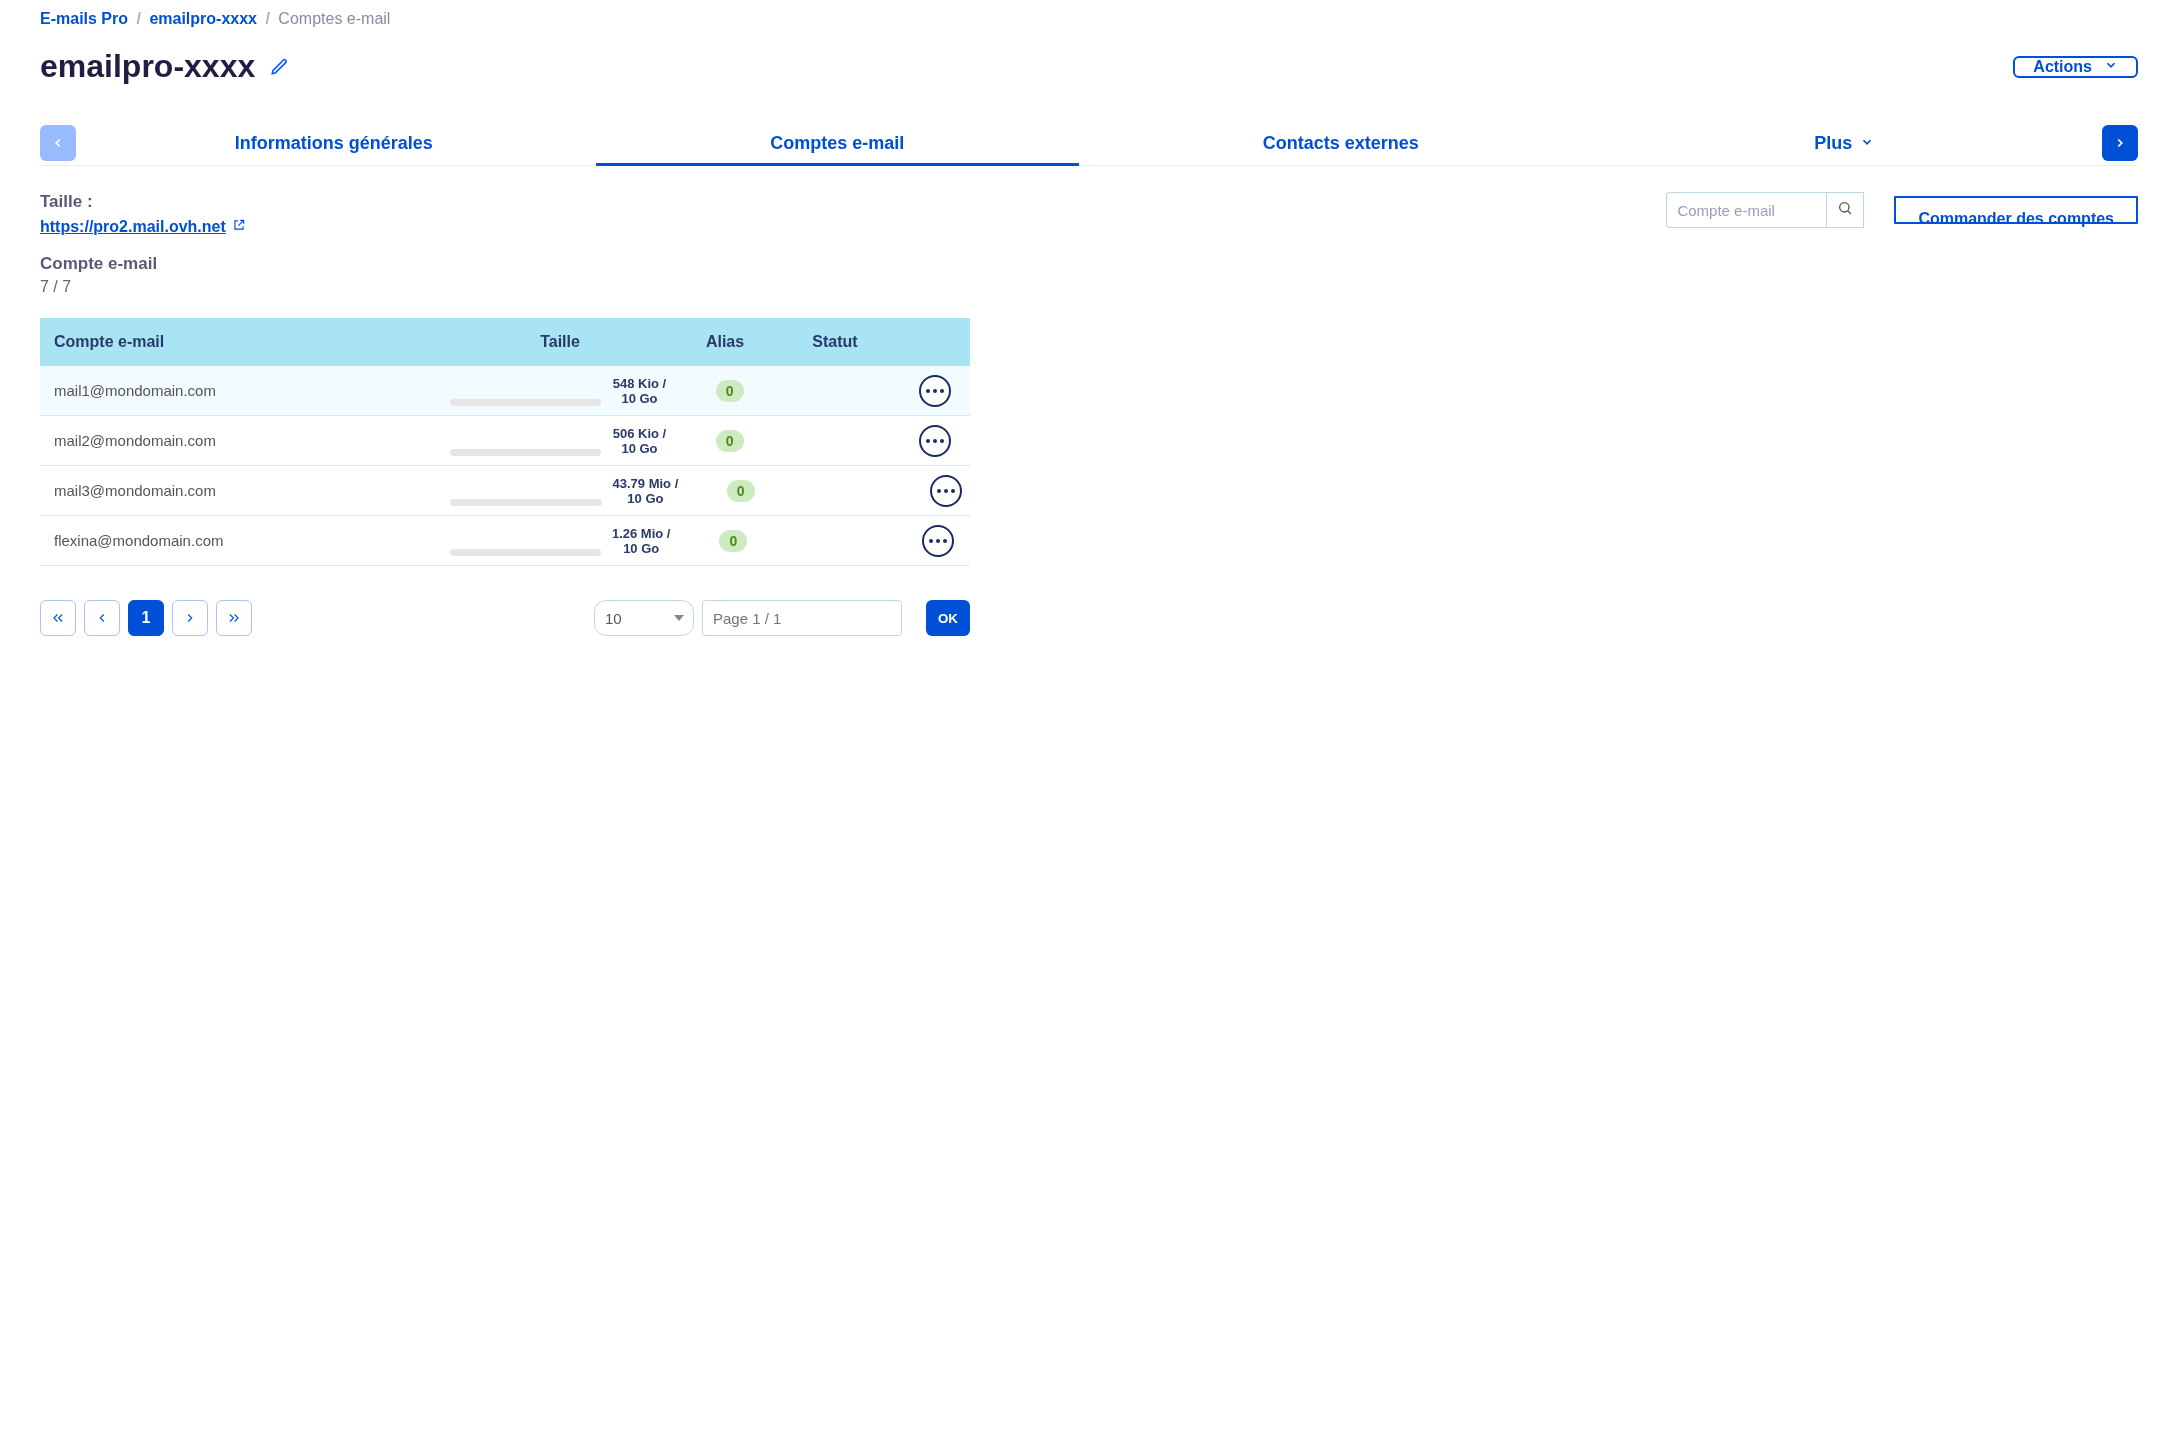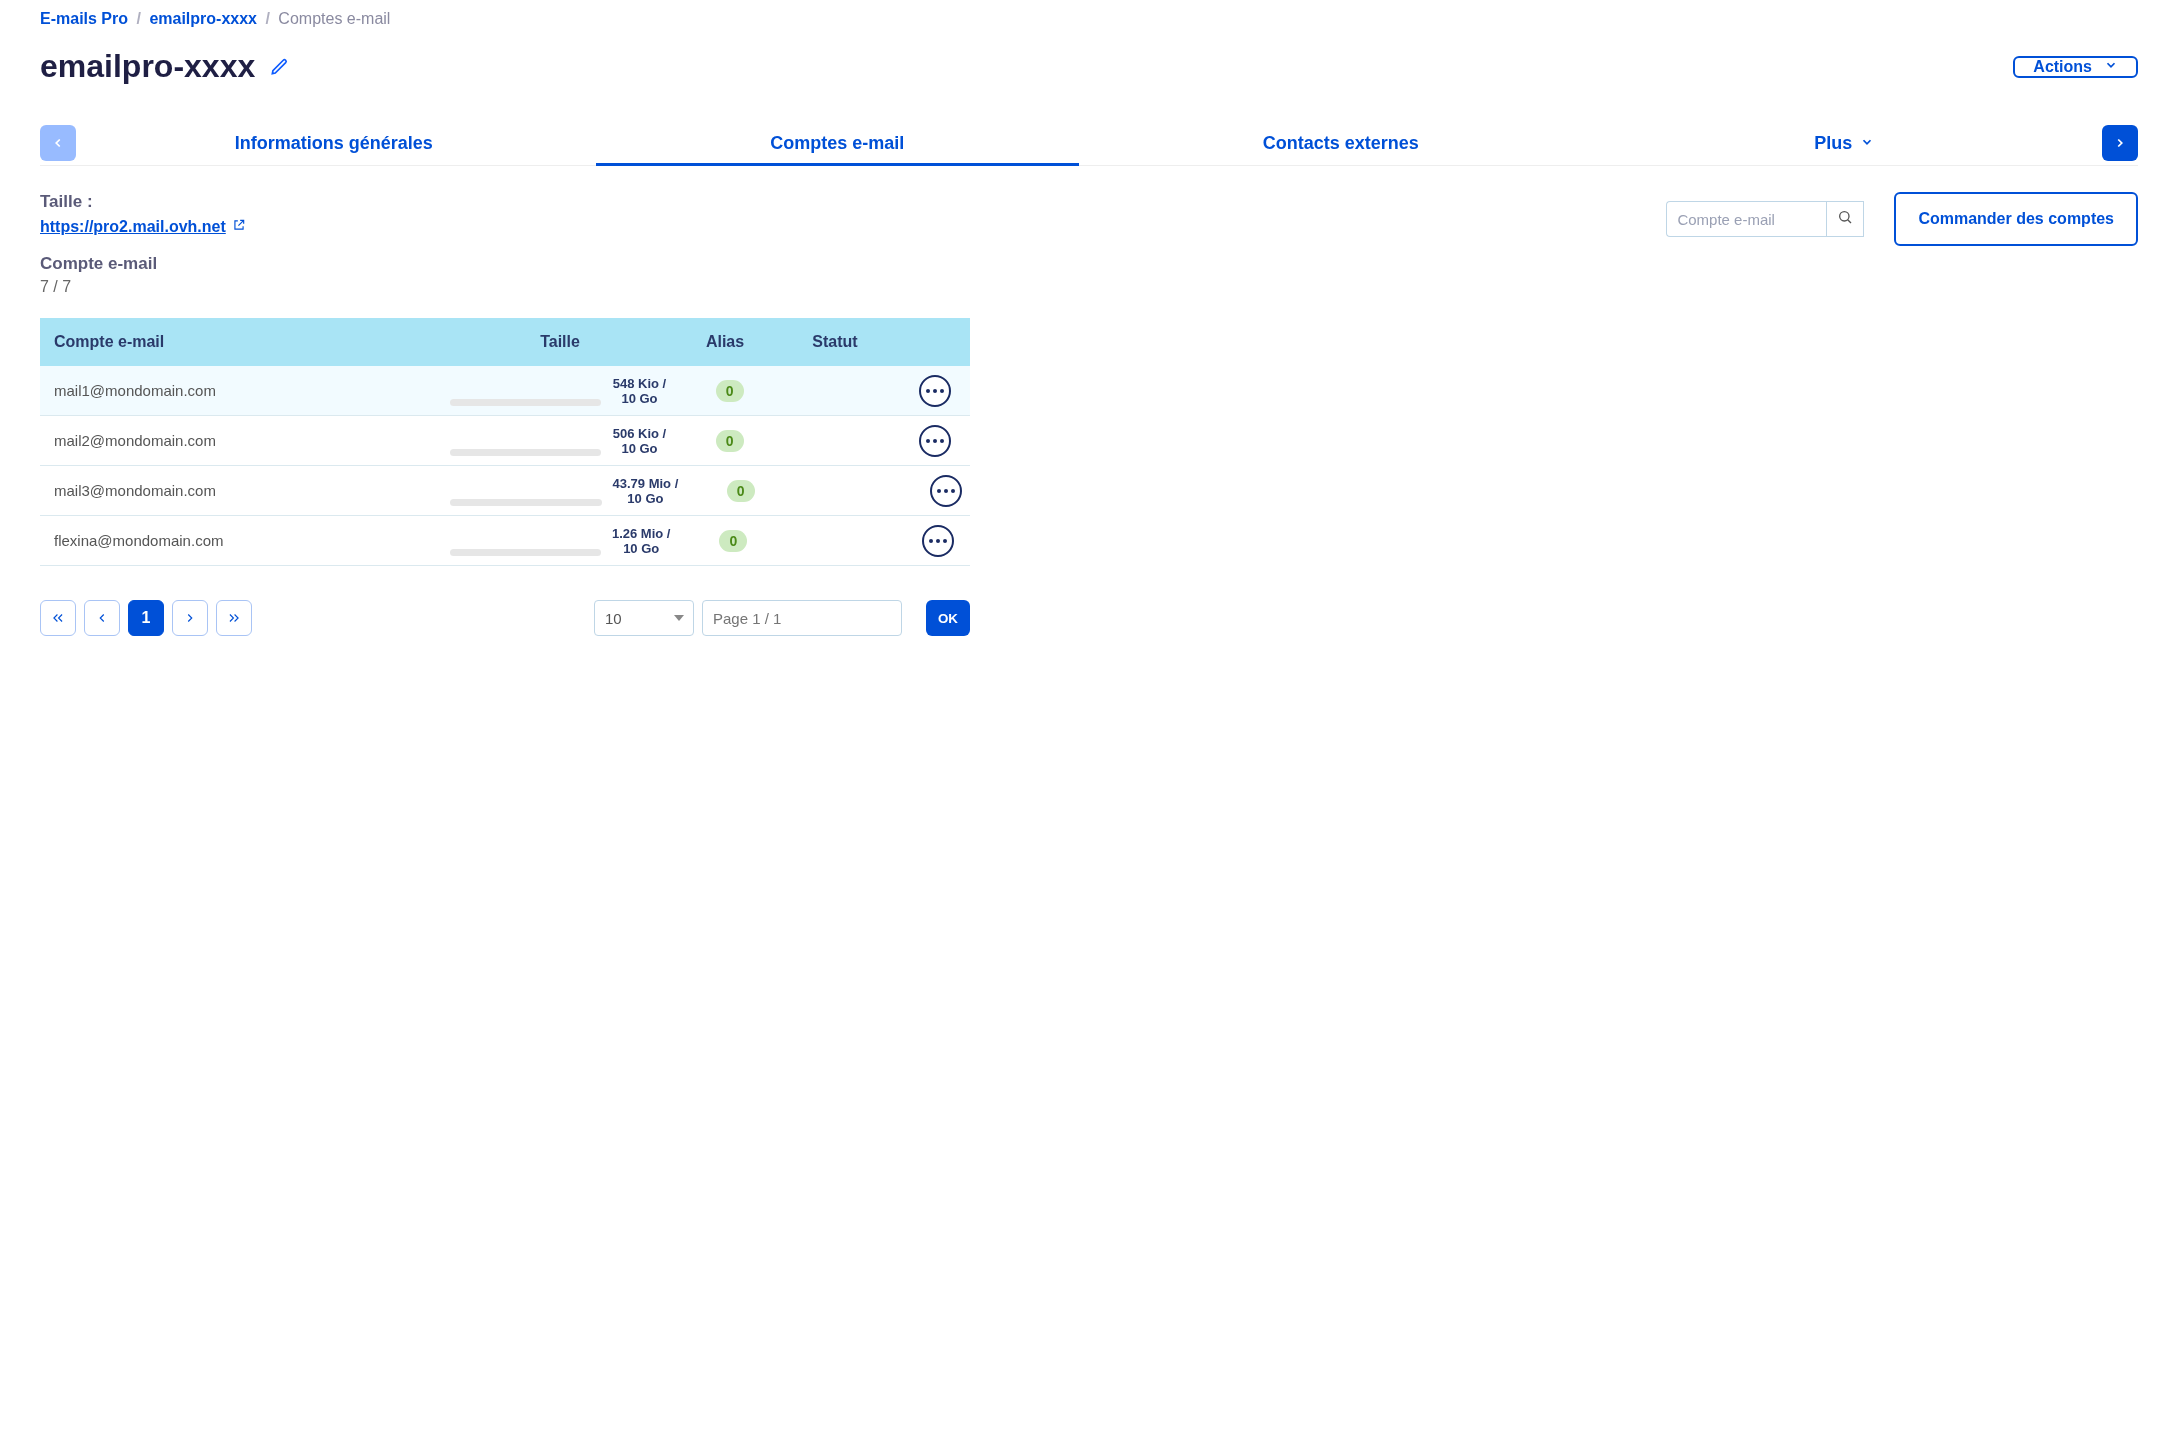--- a/index.html
+++ b/index.html
@@ -76,21 +76,21 @@
     height:36px;width:160px;border:1px solid var(--gray-border);border-right:none;
     border-top-left-radius:4px;border-bottom-left-radius:4px;
     padding:0 10px;font-size:15px;color:#888;
   }
   .search-input::placeholder{color:#9aa0b4;}
   .search-btn{
     height:36px;width:38px;border:1px solid var(--gray-border);background:#fff;
     display:flex;align-items:center;justify-content:center;cursor:pointer;
   }
   .order-btn{
-    height:54px;padding:12px 22px;border:2px solid var(--blue);border-radius:6px;background:#fff;
+    height:28px;padding:12px 22px;border:2px solid var(--blue);border-radius:1px;background:#fff;
     color:var(--blue);font-weight:700;font-size:16px;cursor:pointer;
   }
 
   
   .table{margin-top:22px;width:930px;}
   .thead{display:flex;background:var(--header-bg);height:48px;align-items:center;color:#2a3a6a;font-weight:700;font-size:16px;}
   .col-email{flex:0 0 410px;padding-left:14px;}
   .col-size{flex:0 0 220px;text-align:center;}
   .col-alias{flex:0 0 110px;text-align:center;}
   .col-status{flex:0 0 110px;text-align:center;}
@@ -116,21 +116,21 @@
   .pagination-row{display:flex;align-items:center;justify-content:space-between;width:930px;margin-top:34px;}
   .pg-left{display:flex;gap:8px;}
   .pg-btn{
     width:36px;height:36px;border-radius:6px;border:1px solid #a9c4f5;background:#fff;
     display:flex;align-items:center;justify-content:center;color:var(--blue);font-weight:700;cursor:pointer;
   }
   .pg-btn.current{background:var(--blue);border-color:var(--blue);color:#fff;}
   .pg-right{display:flex;gap:8px;align-items:center;}
   .pg-select-wrap{position:relative;}
   .pg-select{
-    height:36px;width:100px;border:1px solid var(--gray-border);border-radius:4px;background:#fff;
+    height:36px;width:100px;border:1px solid var(--gray-border);border-radius:12px;background:#fff;
     padding:0 28px 0 10px;font-size:15px;color:#555;appearance:none;
   }
   .pg-select-wrap::after{
     content:"";position:absolute;right:10px;top:15px;border-left:5px solid transparent;border-right:5px solid transparent;border-top:6px solid #888;pointer-events:none;
   }
   .pg-page{
     height:36px;width:200px;border:1px solid var(--gray-border);border-radius:4px;
     padding:0 10px;font-size:15px;color:#9aa0b4;
   }
   .pg-ok{

